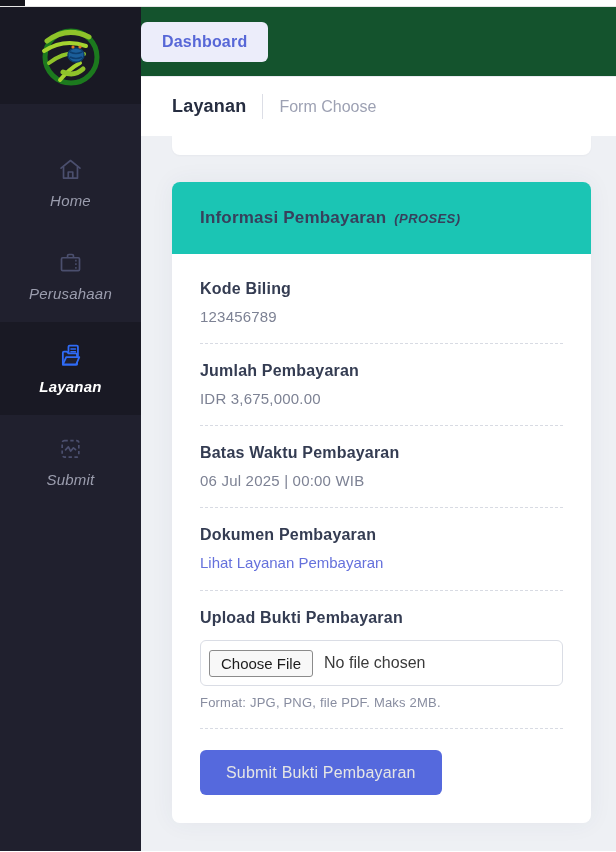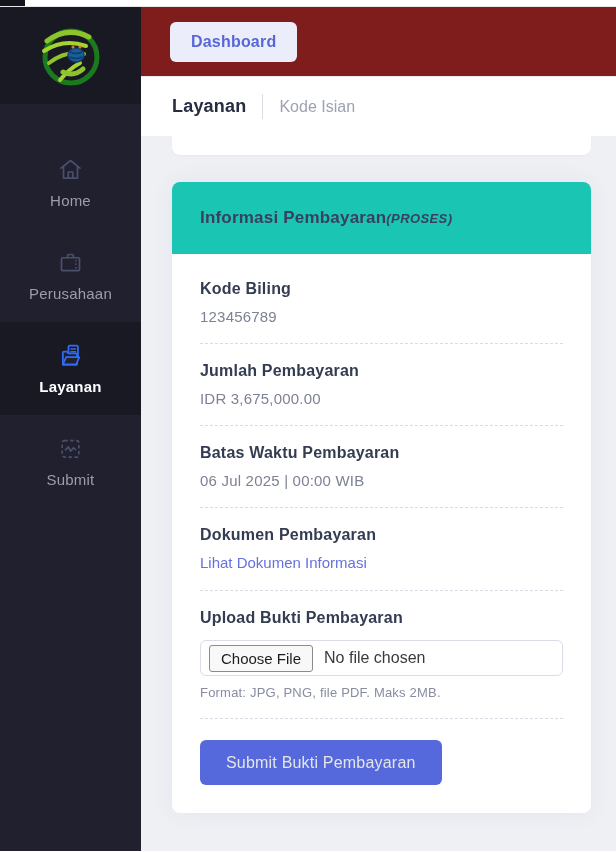--- a/index.html
+++ b/index.html
@@ -8,57 +8,57 @@
 
   
   .top-strip { height:7px; background:#ffffff; border-bottom:1px solid #e6e6e6; position:relative; }
   .top-notch { position:absolute; left:0; top:0; width:25px; height:6px; background:#15151d; }
 
   .app { display:flex; height:844px; }
 
   
   .sidebar { width:141px; background:#20202e; flex-shrink:0; display:flex; flex-direction:column; }
   .brand { height:97px; background:#191924; display:flex; align-items:center; justify-content:center; }
-  .nav { margin-top:32px; list-style:none; }
+  .nav { margin-top:32px; list-style:none;font-style:italic; }
   .nav-item { height:93px; display:flex; flex-direction:column; align-items:center; justify-content:center;
     gap:9px; cursor:pointer; }
   .nav-item .nav-label { font-size:15px; color:#9b9dae; letter-spacing:.2px; }
   .nav-item.active { background:#191924; }
   .nav-item.active .nav-label { color:#ffffff; font-weight:600; }
   .nav-icon { width:27px; height:27px; display:block; }
 
   
   .main { flex:1; display:flex; flex-direction:column; background:#eef0f4; min-width:0; }
-  .header1 { height:70px; background:#7f1d1d; border-bottom:1px solid #eaebf1;
-    display:flex; align-items:center; padding-left:29px; }
+  .header1 { height:70px; background:#14532d; border-bottom:1px solid #eaebf1;
+    display:flex; align-items:center; }
   .badge { background:#ecedfa; color:#5767d7; font-size:16px; font-weight:700;
     padding:11px 21px; border-radius:6px; cursor:pointer; letter-spacing:.2px; }
   .toolbar { height:59px; background:#ffffff; display:flex; align-items:center; padding-left:31px; }
   .tb-title { font-size:18px; font-weight:600; color:#262d40; letter-spacing:.2px; }
   .tb-sep { width:1px; height:25px; background:#dcdee6; margin:0 16px; }
   .tb-sub { font-size:16px; color:#9da1b3; }
 
   .content { flex:1; padding:0 25px 0 31px; overflow:hidden; }
   .sliver-card { height:19px; background:#ffffff; border-radius:0 0 8px 8px;
     box-shadow:0 1px 2px rgba(40,50,80,.04); }
 
   .card { margin-top:27px; border-radius:8px; box-shadow:0 0 25px rgba(56,71,109,.06); }
   .card-header { height:72px; background:#1bc5b4; border-radius:8px 8px 0 0;
     display:flex; align-items:center; padding-left:28px; }
   .ch-title { font-size:17px; font-weight:700; color:#37405c; letter-spacing:.2px; }
-  .ch-status { font-size:13px; font-weight:600; font-style:italic; color:#37405c; letter-spacing:.4px; }
+  .ch-status { font-size:13px; font-weight:600; font-style:italic; color:#37405c; margin-left:8px; letter-spacing:.4px; }
 
   .card-body { background:#ffffff; border-radius:0 0 8px 8px; padding:26px 28px 28px; }
   .field { padding:18px 0; border-bottom:1px dashed #d8dbe3; }
   .field:first-child { padding-top:0; }
   .f-label { font-size:16px; font-weight:600; color:#343c52; letter-spacing:.2px; }
   .f-value { margin-top:10px; font-size:15px; color:#7d8294; letter-spacing:.2px; }
   .f-link { margin-top:10px; font-size:15px; color:#6571dc; cursor:pointer; display:inline-block; }
 
-  .file-box { margin-top:13px; height:36px; border:1px solid #dadde5; border-radius:6px;
+  .file-box { margin-top:13px; height:46px; border:1px solid #dadde5; border-radius:6px;
     background:#ffffff; display:flex; align-items:center; padding-left:8px; }
   .choose-btn { background:#f8f8f8; border:1px solid #8b8b8b; border-radius:3px;
     padding:4px 11px; font-size:15px; color:#1d1d1d; cursor:pointer; }
   .file-status { margin-left:11px; font-size:16px; color:#3a3a3a; }
   .hint { margin-top:9px; font-size:13px; color:#888da0; letter-spacing:.2px; }
 
   .submit-row { padding-top:21px; }
   .submit-btn { background:#5569dd; border:none; color:#e5e5e5; font-size:16px; font-weight:500;
     padding:0 26px; height:45px; border-radius:6px; cursor:pointer;
     font-family:"Liberation Sans","DejaVu Sans",sans-serif; letter-spacing:.2px; }
@@ -126,21 +126,21 @@
 
   <div class="main">
 
     <div class="header1">
       <div class="badge">Dashboard</div>
     </div>
 
     <div class="toolbar">
       <span class="tb-title">Layanan</span>
       <span class="tb-sep"></span>
-      <span class="tb-sub">Kode Isian</span>
+      <span class="tb-sub">Form Choose</span>
     </div>
 
     <div class="content">
 
       <div class="sliver-card"></div>
 
       <div class="card">
         <div class="card-header">
           <span class="ch-title">Informasi Pembayaran</span>
           <span class="ch-status">(PROSES)</span>
@@ -158,21 +158,21 @@
             <div class="f-value">IDR 3,675,000.00</div>
           </div>
 
           <div class="field">
             <div class="f-label">Batas Waktu Pembayaran</div>
             <div class="f-value">06 Jul 2025 | 00:00 WIB</div>
           </div>
 
           <div class="field">
             <div class="f-label">Dokumen Pembayaran</div>
-            <a class="f-link">Lihat Dokumen Informasi</a>
+            <a class="f-link">Lihat Layanan Pembayaran</a>
           </div>
 
           <div class="field">
             <div class="f-label">Upload Bukti Pembayaran</div>
             <div class="file-box">
               <span class="choose-btn">Choose File</span>
               <span class="file-status">No file chosen</span>
             </div>
             <div class="hint">Format: JPG, PNG, file PDF. Maks 2MB.</div>
           </div>

